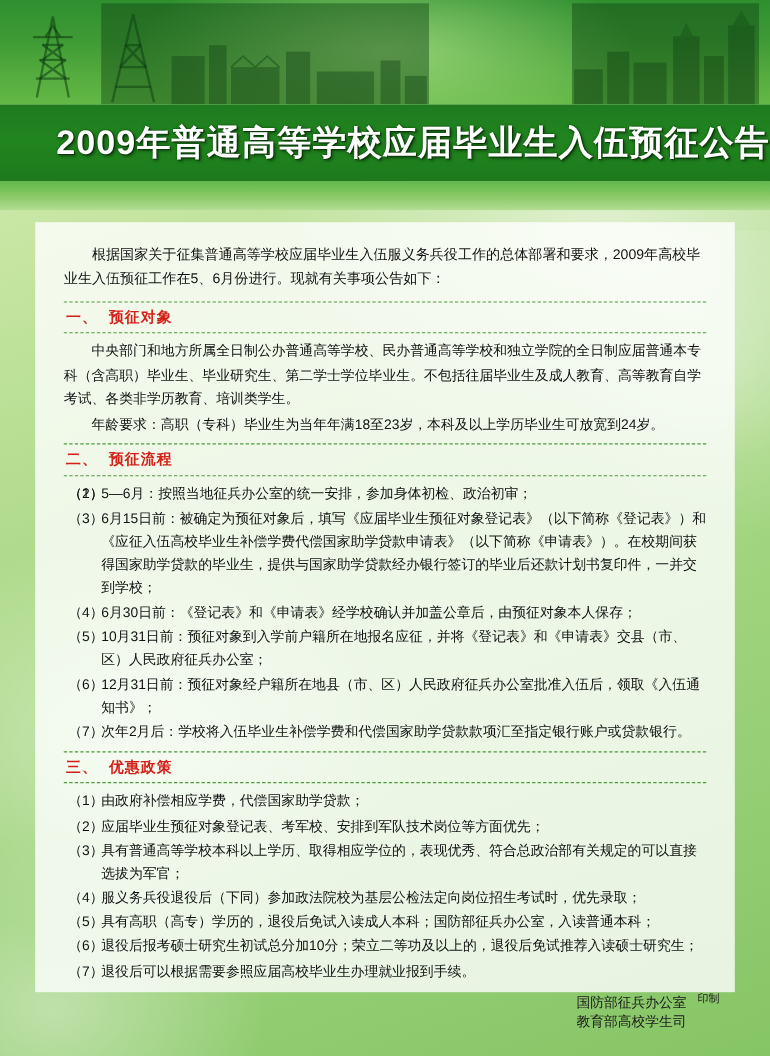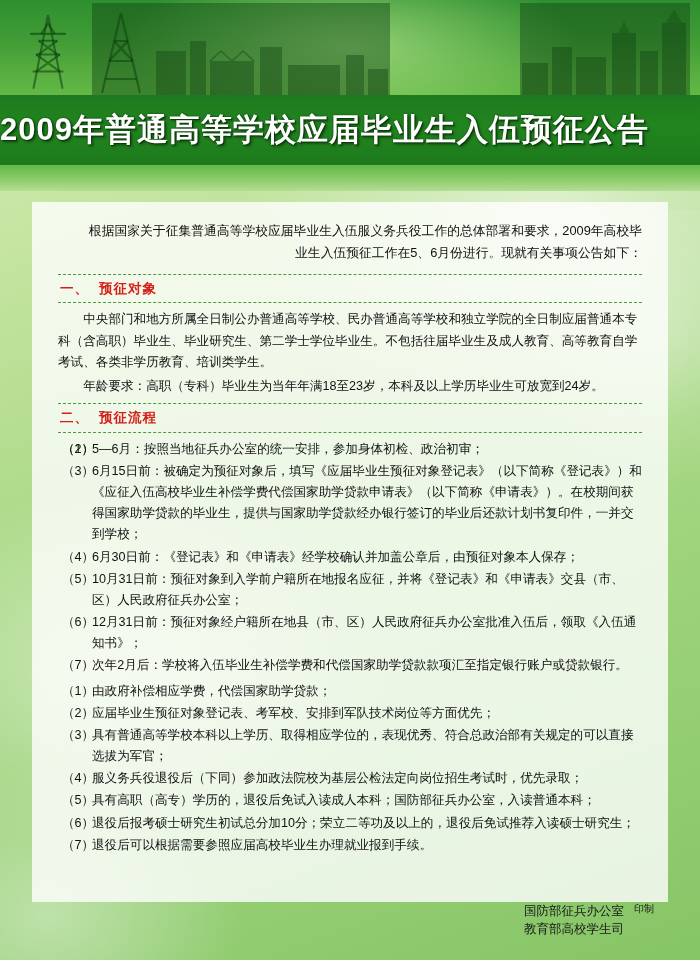--- a/index.html
+++ b/index.html
@@ -56,21 +56,21 @@
   .city-right { right: 10px; bottom: 0; }
 
   
   .title-bar {
     position: absolute;
     top: 95px; left: 0;
     width: 700px; height: 70px;
     background: linear-gradient(180deg, #1f7a1f 0%, #21851f 45%, #1d7a1b 100%);
     display: flex;
     align-items: center;
-    justify-content: flex-start;
+    justify-content: flex-end;
   }
   .title-text {
     font-family: "Liberation Sans", sans-serif;
     font-weight: bold;
     font-size: 31px;
     letter-spacing: 1px;
     color: #ffffff;
     text-shadow: 0 0 2px #0a3b08, 1px 1px 0 #0a3b08, 2px 2px 3px rgba(0,0,0,0.45);
     white-space: nowrap;
   }
@@ -104,21 +104,20 @@
     pointer-events: none;
     border-bottom: none;
     opacity: 0.0;
   }
 
   .intro {
     text-indent: 2em;
     margin: 4px 0 10px 0;
     font-size: 12.8px;
     line-height: 1.7;
-    text-align: right;
   }
 
   .section {
     margin-top: 4px;
   }
   .sec-head {
     color: #d4201a;
     font-weight: bold;
     font-size: 13.5px;
     padding: 3px 0 3px 2px;
@@ -283,20 +282,23 @@
         <li><span class="marker">（2）</span><span>5—6月：按照当地征兵办公室的统一安排，参加身体初检、政治初审；</span></li>
         <li><span class="marker">（3）</span><span>6月15日前：被确定为预征对象后，填写《应届毕业生预征对象登记表》（以下简称《登记表》）和《应征入伍高校毕业生补偿学费代偿国家助学贷款申请表》（以下简称《申请表》）。在校期间获得国家助学贷款的毕业生，提供与国家助学贷款经办银行签订的毕业后还款计划书复印件，一并交到学校；</span></li>
         <li><span class="marker">（4）</span><span>6月30日前：《登记表》和《申请表》经学校确认并加盖公章后，由预征对象本人保存；</span></li>
         <li><span class="marker">（5）</span><span>10月31日前：预征对象到入学前户籍所在地报名应征，并将《登记表》和《申请表》交县（市、区）人民政府征兵办公室；</span></li>
         <li><span class="marker">（6）</span><span>12月31日前：预征对象经户籍所在地县（市、区）人民政府征兵办公室批准入伍后，领取《入伍通知书》；</span></li>
         <li><span class="marker">（7）</span><span>次年2月后：学校将入伍毕业生补偿学费和代偿国家助学贷款款项汇至指定银行账户或贷款银行。</span></li>
       </ol>
     </div>
 
     <div class="section">
+      <div class="sec-head">
+        <span class="num">三、</span><span>优惠政策</span>
+      </div>
       <ol class="items">
         <li><span class="marker">（1）</span><span>由政府补偿相应学费，代偿国家助学贷款；</span></li>
         <li><span class="marker">（2）</span><span>应届毕业生预征对象登记表、考军校、安排到军队技术岗位等方面优先；</span></li>
         <li><span class="marker">（3）</span><span>具有普通高等学校本科以上学历、取得相应学位的，表现优秀、符合总政治部有关规定的可以直接选拔为军官；</span></li>
         <li><span class="marker">（4）</span><span>服义务兵役退役后（下同）参加政法院校为基层公检法定向岗位招生考试时，优先录取；</span></li>
         <li><span class="marker">（5）</span><span>具有高职（高专）学历的，退役后免试入读成人本科；国防部征兵办公室，入读普通本科；</span></li>
         <li><span class="marker">（6）</span><span>退役后报考硕士研究生初试总分加10分；荣立二等功及以上的，退役后免试推荐入读硕士研究生；</span></li>
         <li><span class="marker">（7）</span><span>退役后可以根据需要参照应届高校毕业生办理就业报到手续。</span></li>
       </ol>
     </div>

